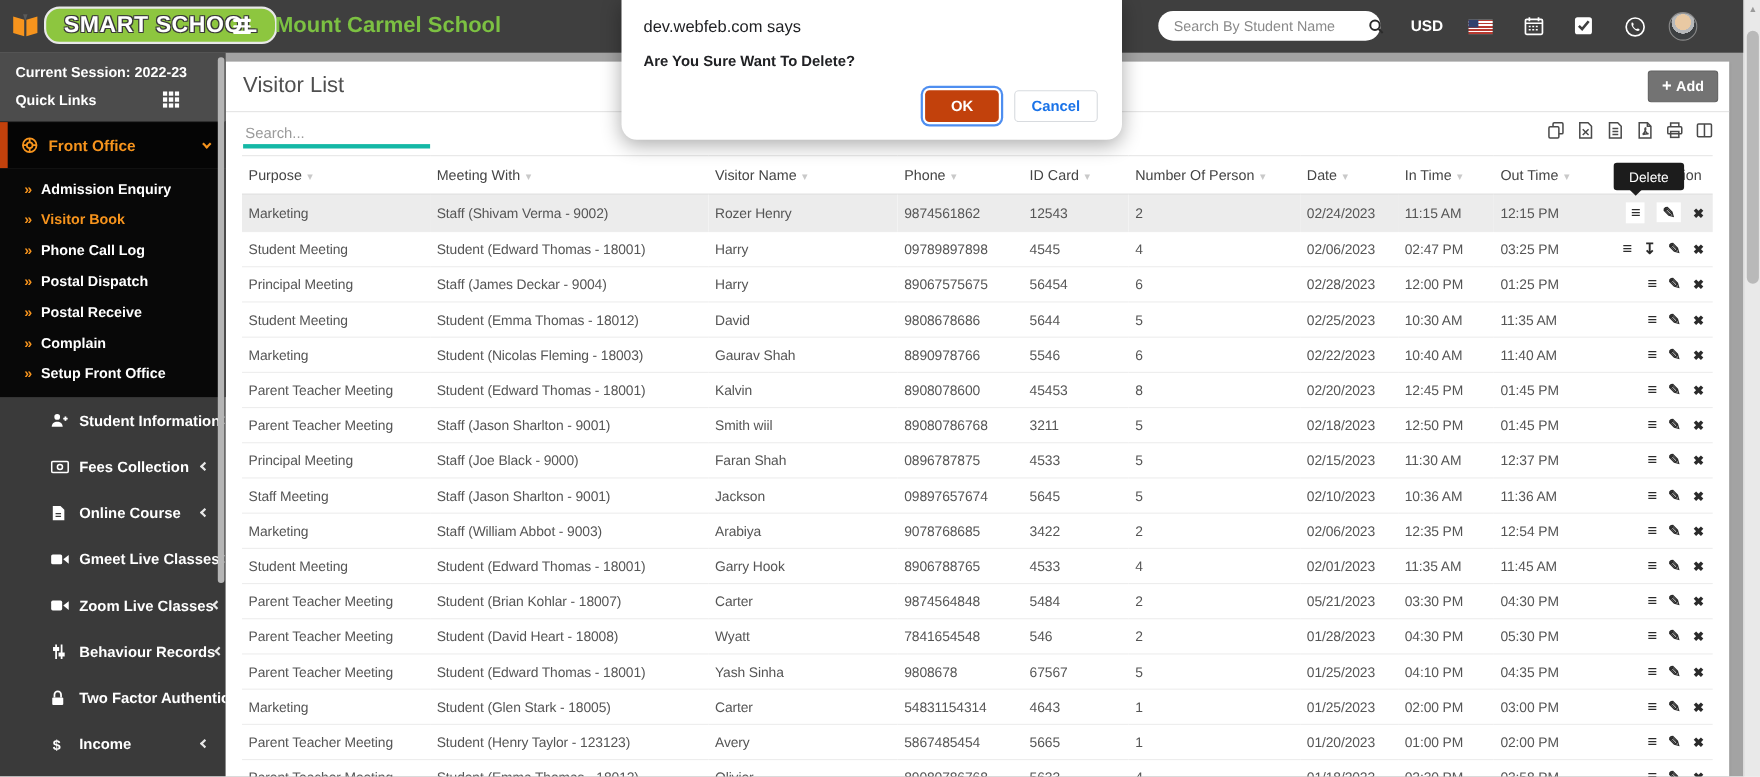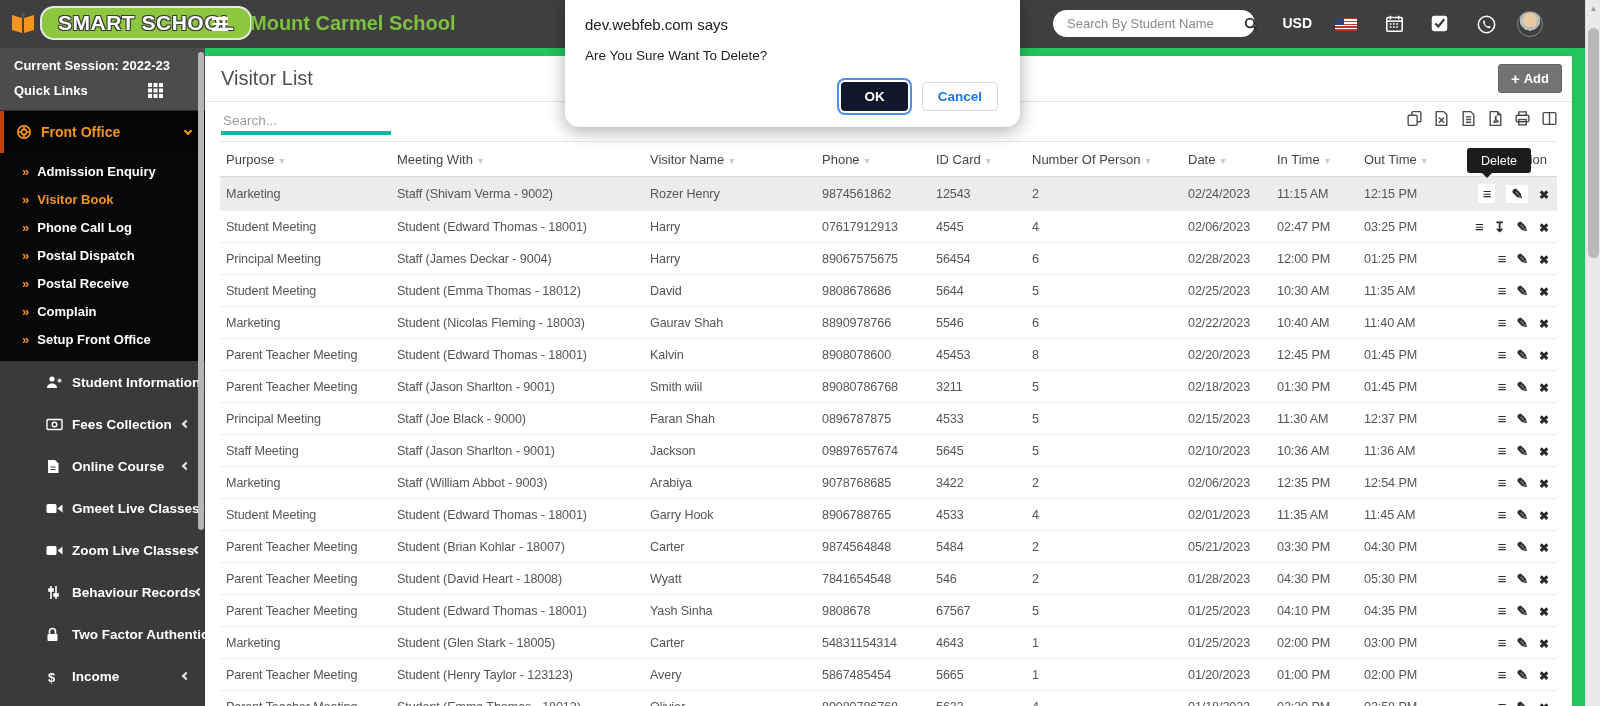--- a/index.html
+++ b/index.html
@@ -27,36 +27,36 @@
   .bscroll { position:absolute; right:0; top:0; width:15px; height:706px; background:#e9e9e9; z-index:50; border-left:1px solid #ddd; }
   .bscroll .up { position:absolute; top:4px; left:0; width:15px; text-align:center; color:#9a9a9a; font-size:8px; }
   .bscroll .thumb { position:absolute; left:2px; top:28px; width:11px; height:230px; background:#b9b9b9; border-radius:6px; cursor:pointer; }
 
   
   .sidebar { position:absolute; left:0; top:48px; width:205px; height:658px; background:#3a3a3a; z-index:4; color:#fff; }
   .session-block { background:#4c4c4c; padding:10px 30px 12px 14px; border-bottom:1px solid #2f2f2f; }
   .session-label { font-size:13px; font-weight:bold; color:#fff; }
   .quick-links { margin-top:10px; display:flex; align-items:center; font-size:13px; font-weight:bold; cursor:pointer; }
   .quick-links .gl { margin-left:auto; margin-right:12px; display:flex; }
-  .fo-item { background:#050505; border-left:4px solid #c2410c; height:42px; display:flex; align-items:center; padding:0 14px 0 12px; color:#f7941d; font-weight:bold; font-size:14px; cursor:pointer; }
+  .fo-item { background:#050505; border-left:7px solid #c2410c; height:42px; display:flex; align-items:center; padding:0 14px 0 12px; color:#f7941d; font-weight:bold; font-size:14px; cursor:pointer; }
   .fo-item .fo-label { margin-left:9px; }
   .chev { width:6px; height:6px; border-right:2px solid; border-bottom:2px solid; display:inline-block; }
   .chev.down { transform:rotate(45deg); margin-left:auto; margin-top:-3px; }
   .chev.left { transform:rotate(135deg); margin-left:auto; color:#e8e8e8; }
   .submenu { background:#080808; padding:4px 0 8px 0; }
   .sub-item { height:28px; display:flex; align-items:center; padding-left:22px; font-size:13px; font-weight:bold; color:#fff; cursor:pointer; }
   .sub-item .arr { color:#f7941d; margin-right:8px; font-size:13px; }
   .sub-item.active { color:#f7941d; }
   .m-item { height:42px; display:flex; align-items:center; padding:0 16px 0 14px; font-size:13.5px; font-weight:bold; color:#fff; cursor:pointer; white-space:nowrap; overflow:hidden;margin-left:32px; }
   .m-item .mi { width:26px; display:flex; align-items:center; color:#fff; font-size:14px; flex:none; }
   .m-item .chev.left { flex:none; margin-left:auto; }
   .side-scroll { position:absolute; right:1px; top:4px; width:6px; height:478px; background:#b5b5b5; border-radius:4px; cursor:pointer; }
 
   
-  .main { position:absolute; left:205px; top:48px; width:1380px; height:658px; background:#22c55e; }
+  .main { position:absolute; left:205px; top:48px; width:1380px; height:658px; background:#a3a3a3; }
   .card { position:absolute; left:0; top:8px; width:1367px; height:650px; background:#fff; box-shadow:0 1px 3px rgba(0,0,0,.15); }
   .card-head { position:relative; height:46px; border-bottom:1px solid #e4e4e4; }
   .card-title { position:absolute; left:16px; top:11px; font-size:20px; color:#4f4f4f; }
   .add-btn { position:absolute; right:10px; top:8px; height:29px; background:#737373; border:1px solid #636363; border-radius:3px; color:#fff; font-size:13px; font-weight:bold; padding:0 12px; display:flex; align-items:center; gap:4px; cursor:pointer; }
   .add-btn .plus { font-size:15px; font-weight:bold; }
   .toolbar-row { position:relative; height:39px; }
   .tbl-search { position:absolute; left:16px; top:8px; width:170px; border:none; border-bottom:4px solid #14b8a6; font-size:13.5px; padding:3px 2px; color:#555; outline:none; font-family:"Liberation Sans",sans-serif; }
   .tbl-search::placeholder { color:#9b9b9b; }
   .export-group { position:absolute; right:14px; top:8px; display:flex; gap:10px; }
   .exp-icon { color:#4a4a4a; display:flex; align-items:center; cursor:pointer; }
@@ -72,23 +72,23 @@
   .act-menu { letter-spacing:-1px; font-size:15px; }
   tr.hl .act-menu, tr.hl .act-edit { background:#fff; padding:1px 5px; }
   .act-delete { font-size:12px; }
 
   .tooltip { position:absolute; left:1467px; top:148px; width:64px; height:25px; background:#1c1c1c; border-radius:3px; color:#fff; font-size:12.5px; display:flex; align-items:center; justify-content:center; z-index:40; }
   .tooltip:after { content:''; position:absolute; left:14px; bottom:-5px; border-left:6px solid transparent; border-right:6px solid transparent; border-top:6px solid #1c1c1c; }
 
   
   .dialog { position:absolute; left:565px; top:0; width:455px; background:#fff; border-radius:0 0 14px 14px; box-shadow:0 4px 18px rgba(0,0,0,.33); z-index:100; padding:16px 20px 16px 20px; }
   .dlg-title { font-size:15px; color:#202124; }
-  .dlg-msg { font-size:13.5px; color:#202124; margin-top:15px; }
+  .dlg-msg { font-size:13.5px; color:#202124; margin-top:15px;font-weight:bold; }
   .dlg-btns { display:flex; justify-content:flex-end; align-items:center; margin-top:19px; gap:14px; padding-right:2px; }
-  .btn-ok { background:#0f172a; color:#fff; font-weight:bold; font-size:13.5px; border:none; border-radius:4px; padding:7px 23px; cursor:pointer; box-shadow:0 0 0 2px #fff, 0 0 0 4px #4e8ef0; margin-left:15px; font-family:"Liberation Sans",sans-serif; }
+  .btn-ok { background:#c2410c; color:#fff; font-weight:bold; font-size:13.5px; border:none; border-radius:4px; padding:7px 23px; cursor:pointer; box-shadow:0 0 0 2px #fff, 0 0 0 4px #4e8ef0; margin-left:15px; font-family:"Liberation Sans",sans-serif; }
   .btn-cancel { background:#fff; color:#1a73e8; font-weight:bold; font-size:13.5px; border:1px solid #d8dbdf; border-radius:4px; padding:6px 15px; cursor:pointer; font-family:"Liberation Sans",sans-serif; }
 
   svg { display:block; }
 </style>
 </head>
 <body>
 
 <div class="screen">
 
   <div class="navbar">
@@ -403,21 +403,21 @@
               <td>02/24/2023</td>
               <td>11:15 AM</td>
               <td>12:15 PM</td>
               <td class="actions"><span class="act act-menu">≡</span><span class="act act-edit">✎</span><span class="act act-delete">✖</span></td>
             </tr>
 
             <tr>
               <td>Student Meeting</td>
               <td>Student (Edward Thomas - 18001)</td>
               <td>Harry</td>
-              <td>07617912913</td>
+              <td>09789897898</td>
               <td>4545</td>
               <td>4</td>
               <td>02/06/2023</td>
               <td>02:47 PM</td>
               <td>03:25 PM</td>
               <td class="actions"><span class="act act-menu">≡</span><span class="act act-download">↧</span><span class="act act-edit">✎</span><span class="act act-delete">✖</span></td>
             </tr>
 
             <tr>
               <td>Principal Meeting</td>
@@ -472,21 +472,21 @@
             </tr>
 
             <tr>
               <td>Parent Teacher Meeting</td>
               <td>Staff (Jason Sharlton - 9001)</td>
               <td>Smith wiil</td>
               <td>89080786768</td>
               <td>3211</td>
               <td>5</td>
               <td>02/18/2023</td>
-              <td>01:30 PM</td>
+              <td>12:50 PM</td>
               <td>01:45 PM</td>
               <td class="actions"><span class="act act-menu">≡</span><span class="act act-edit">✎</span><span class="act act-delete">✖</span></td>
             </tr>
 
             <tr>
               <td>Principal Meeting</td>
               <td>Staff (Joe Black - 9000)</td>
               <td>Faran Shah</td>
               <td>0896787875</td>
               <td>4533</td>

